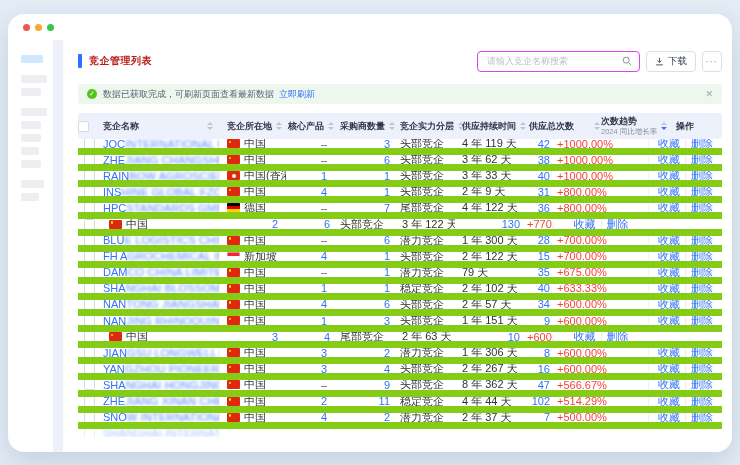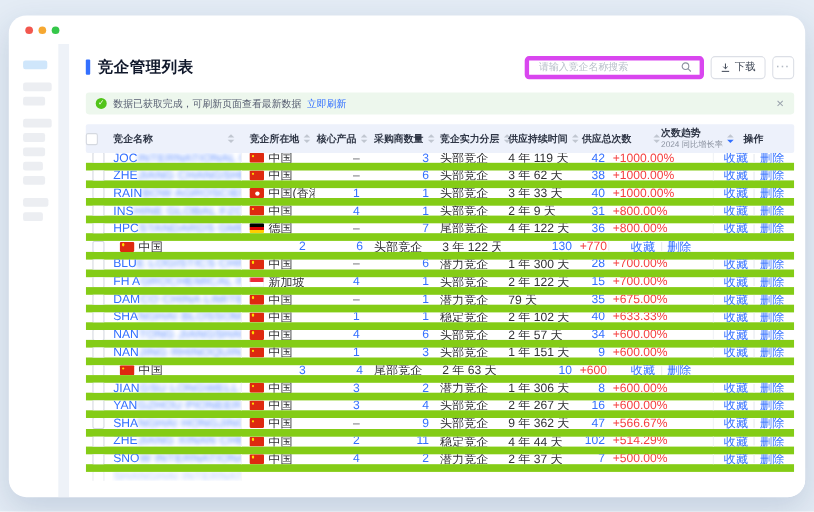--- a/index.html
+++ b/index.html
@@ -16,23 +16,23 @@
   .body-row{display:flex;height:412px;}
   .sidebar{width:41px;margin-left:4px;padding-top:15px;flex:none;}
   .sb-bar{height:8px;border-radius:2px;background:#eceef2;margin:0 0 5px 9px;}
   .sb-bar.active{background:#cfe6fb;}
   .sb-gap{margin-top:12px;}
   .strip{width:10px;flex:none;background:#eef2f8;}
   .content{flex:1;background:#fff;padding:0 10px 0 15px;min-width:0;}
   
   .page-head{display:flex;align-items:center;margin-top:9px;height:24px;}
   .accent{width:4px;height:14px;background:var(--accent,#3370ff);border-radius:1px;}
-  .page-title{font-size:14px;font-weight:bold;color:#0f172a;margin-left:7px;letter-spacing:.5px;}
+  .page-title{font-size:10px;font-weight:bold;color:#b91c1c;margin-left:7px;letter-spacing:.5px;}
   .head-right{margin-left:auto;display:flex;align-items:center;gap:6px;}
-  .search{width:163px;height:21px;border:4px solid #d946ef;border-radius:4px;display:flex;align-items:center;
+  .search{width:163px;height:21px;border:1px solid #d946ef;border-radius:4px;display:flex;align-items:center;
           padding:0 7px;box-sizing:border-box;background:#fff;}
   .search input{border:none;outline:none;flex:1;font-size:9px;color:#333;min-width:0;
                 font-family:inherit;background:transparent;}
   .search input::placeholder{color:#b9c0cb;}
   .btn{height:21px;border:1px solid #dcdfe6;border-radius:4px;background:#fff;display:flex;
        align-items:center;gap:4px;padding:0 8px;box-sizing:border-box;font-size:9.5px;color:#3c4453;cursor:pointer;}
   .btn-more{width:20px;justify-content:center;color:#b3bac4;font-weight:bold;letter-spacing:1px;padding:0;}
   
   .banner{margin-top:11px;height:20px;background:#edf7ed;border-radius:3px;display:flex;
           align-items:center;padding:0 9px;font-size:9px;color:#596073;}
@@ -588,21 +588,21 @@
                 <span class="nb">NGHAI HONGJING LIM</span>
                 <span>ITSTI...</span>
               </div>
     <div class="cell c-loc">
                 <span class="flag flag-cn"></span>
                 <span>中国</span>
               </div>
     <div class="cell c-core dash">–</div>
     <div class="cell c-buy">9</div>
     <div class="cell c-tier">头部竞企</div>
-    <div class="cell c-dur">9 年 362 天</div>
+    <div class="cell c-dur">8 年 362 天</div>
     <div class="cell c-tot">47</div>
     <div class="cell c-trend">+566.67%</div>
     <div class="cell c-act">
       <a class="act">收藏</a>
       <span class="act-div"></span>
       <a class="act">删除</a>
     </div>
   </div>
 
   <div class="row">

